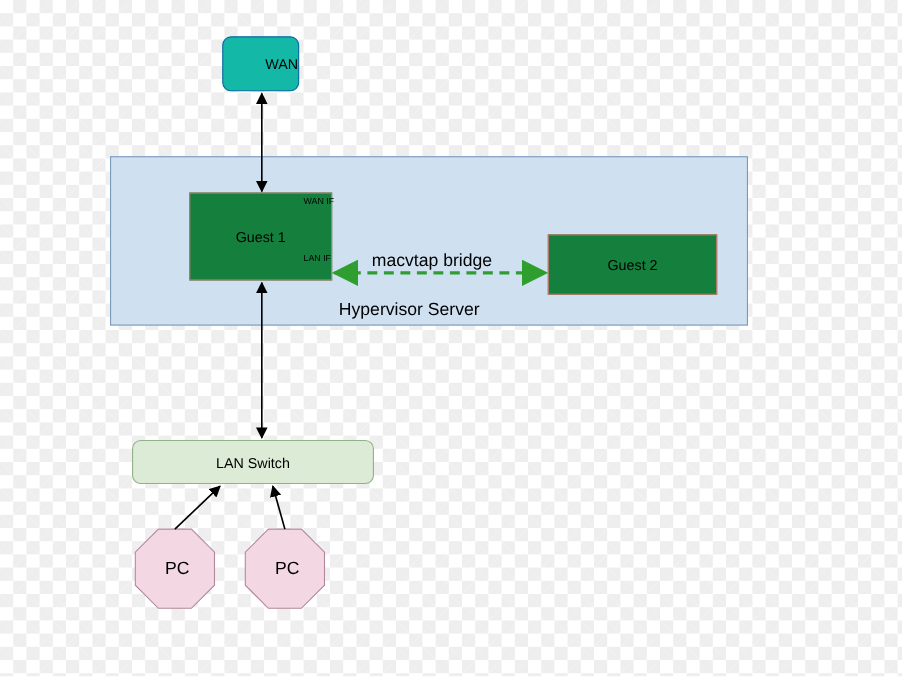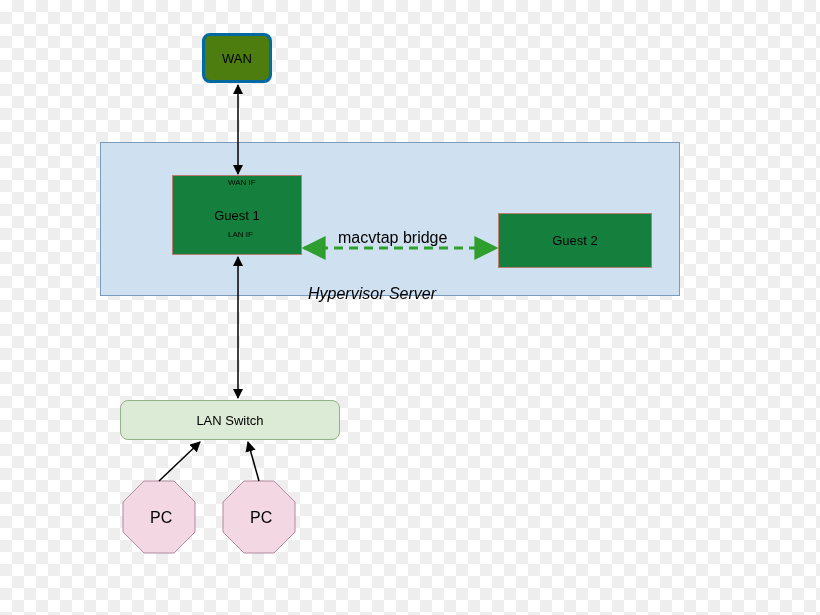--- a/index.html
+++ b/index.html
@@ -10,35 +10,35 @@
       linear-gradient(-45deg,#eee 25%,transparent 25%),
       linear-gradient(45deg,transparent 75%,#eee 75%),
       linear-gradient(-45deg,transparent 75%,#eee 75%);
     background-size:24px 24px;
     background-position:0 0,0 12px,12px -12px,-12px 0;
     background-color:#fff;
   }
   svg{position:absolute;inset:0;}
   .box{position:absolute;box-sizing:border-box;display:flex;align-items:center;justify-content:center;text-align:center;}
   .rounded{border-radius:8px;}
-  .wan{background:#4d7c0f;border:3px solid #0369a1;}
+  .wan{background:#14b8a6;border:1px solid #0369a1;justify-content:flex-end;}
   .hyp{background:#cfe0f0;border:1px solid #7a9abb;}
   .guest{background:#15803d;border:1px solid #b97c6e;}
   .lan{background:#dcebd6;border:1px solid #93b088;}
   .lbl{position:absolute;font-size:16px;}
-  .small{font-size:8px;}
+  .small{font-size:8px;margin-left:48px;}
   .oct{fill:#f3d7e3;stroke:#b2899c;stroke-width:1;}
 </style>
 </head>
 <body>
 <div class="stage">
   <div class="checker"></div>
 
   <div class="box hyp" style="left:100px;top:142px;width:580px;height:154px;"></div>
-  <div class="lbl" style="left:308px;top:285px;font-style:italic;">Hypervisor Server</div>
+  <div class="lbl" style="left:308px;top:273px;">Hypervisor Server</div>
 
   <div class="box wan rounded" style="left:202px;top:33px;width:70px;height:50px;">
     <span>WAN</span>
   </div>
 
   <div class="box guest" style="left:172px;top:175px;width:130px;height:80px;">
     <span>Guest 1</span>
   </div>
   <div class="lbl small" style="left:228px;top:178px;">WAN IF</div>
   <div class="lbl small" style="left:228px;top:230px;">LAN IF</div>

